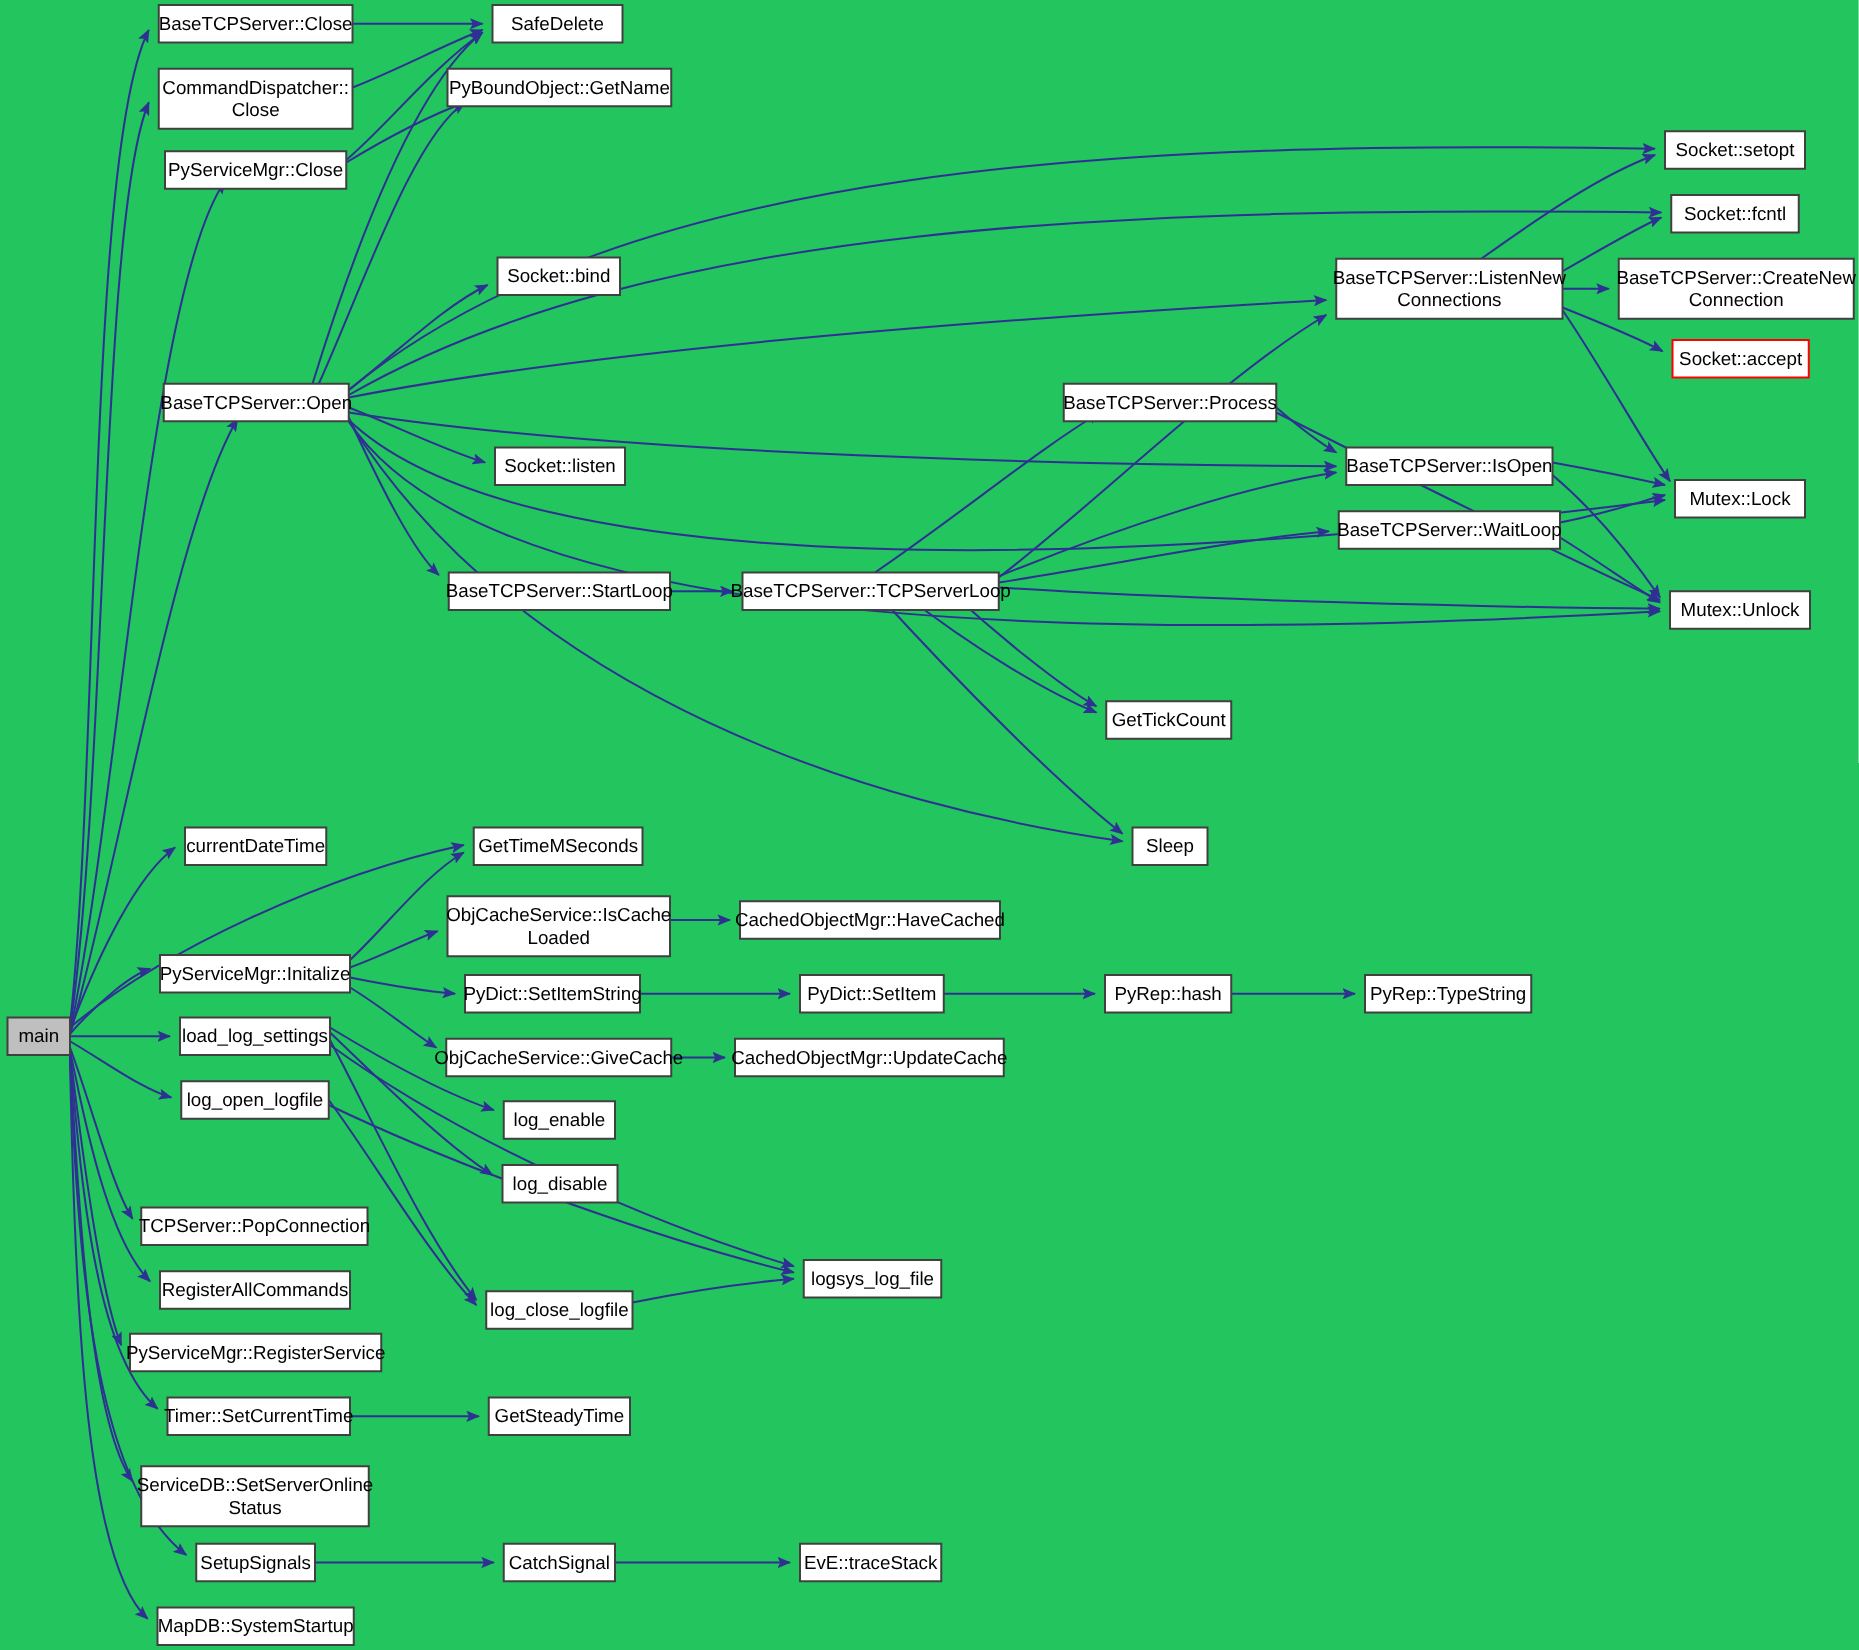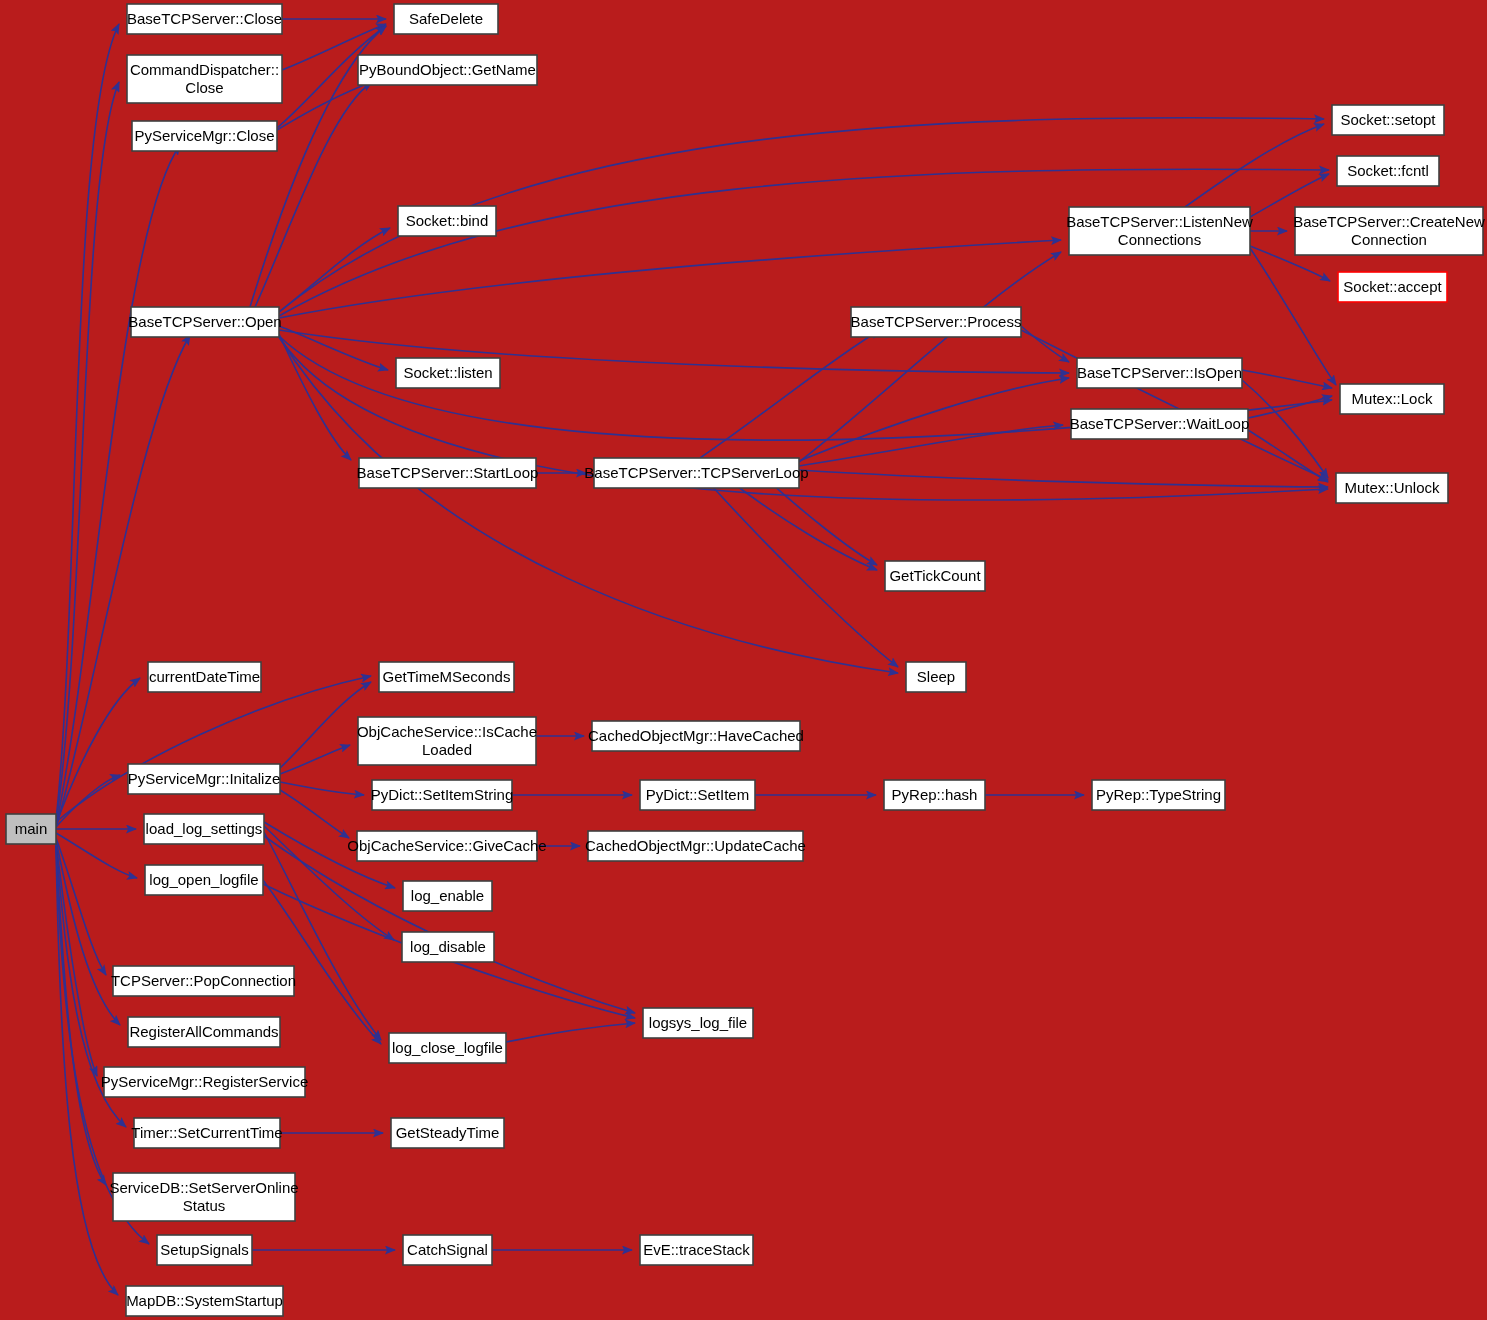--- a/index.html
+++ b/index.html
@@ -1,17 +1,17 @@
 <!DOCTYPE html>
 <html><head>
 <meta charset="utf-8">
 <style>
   html,body{margin:0;padding:0;background:#ffffff;}
   body{font-family:"Liberation Sans", sans-serif;}
-  #stage{position:relative;width:1487px;height:1320px;background:#b91c1c;overflow:hidden;}
+  #stage{position:relative;width:1487px;height:1320px;background:#22c55e;overflow:hidden;}
   svg#graph{position:absolute;left:0;top:0;width:1487px;height:1320px;display:block;}
   .edge{fill:none;stroke:#2e3192;stroke-width:1.6;}
   .arrow{fill:#2e3192;stroke:none;}
   .nodebox{fill:#ffffff;stroke:#404040;stroke-width:1.6;}
   .nodebox.accent{fill:#bfbfbf;stroke:#404040;}
   .nodebox.danger{fill:#ffffff;stroke:#ff0000;}
   .nodelabel{font-family:"Liberation Sans", sans-serif;font-size:15px;fill:#000;
              text-anchor:middle;dominant-baseline:middle;}
 </style>
 </head>

